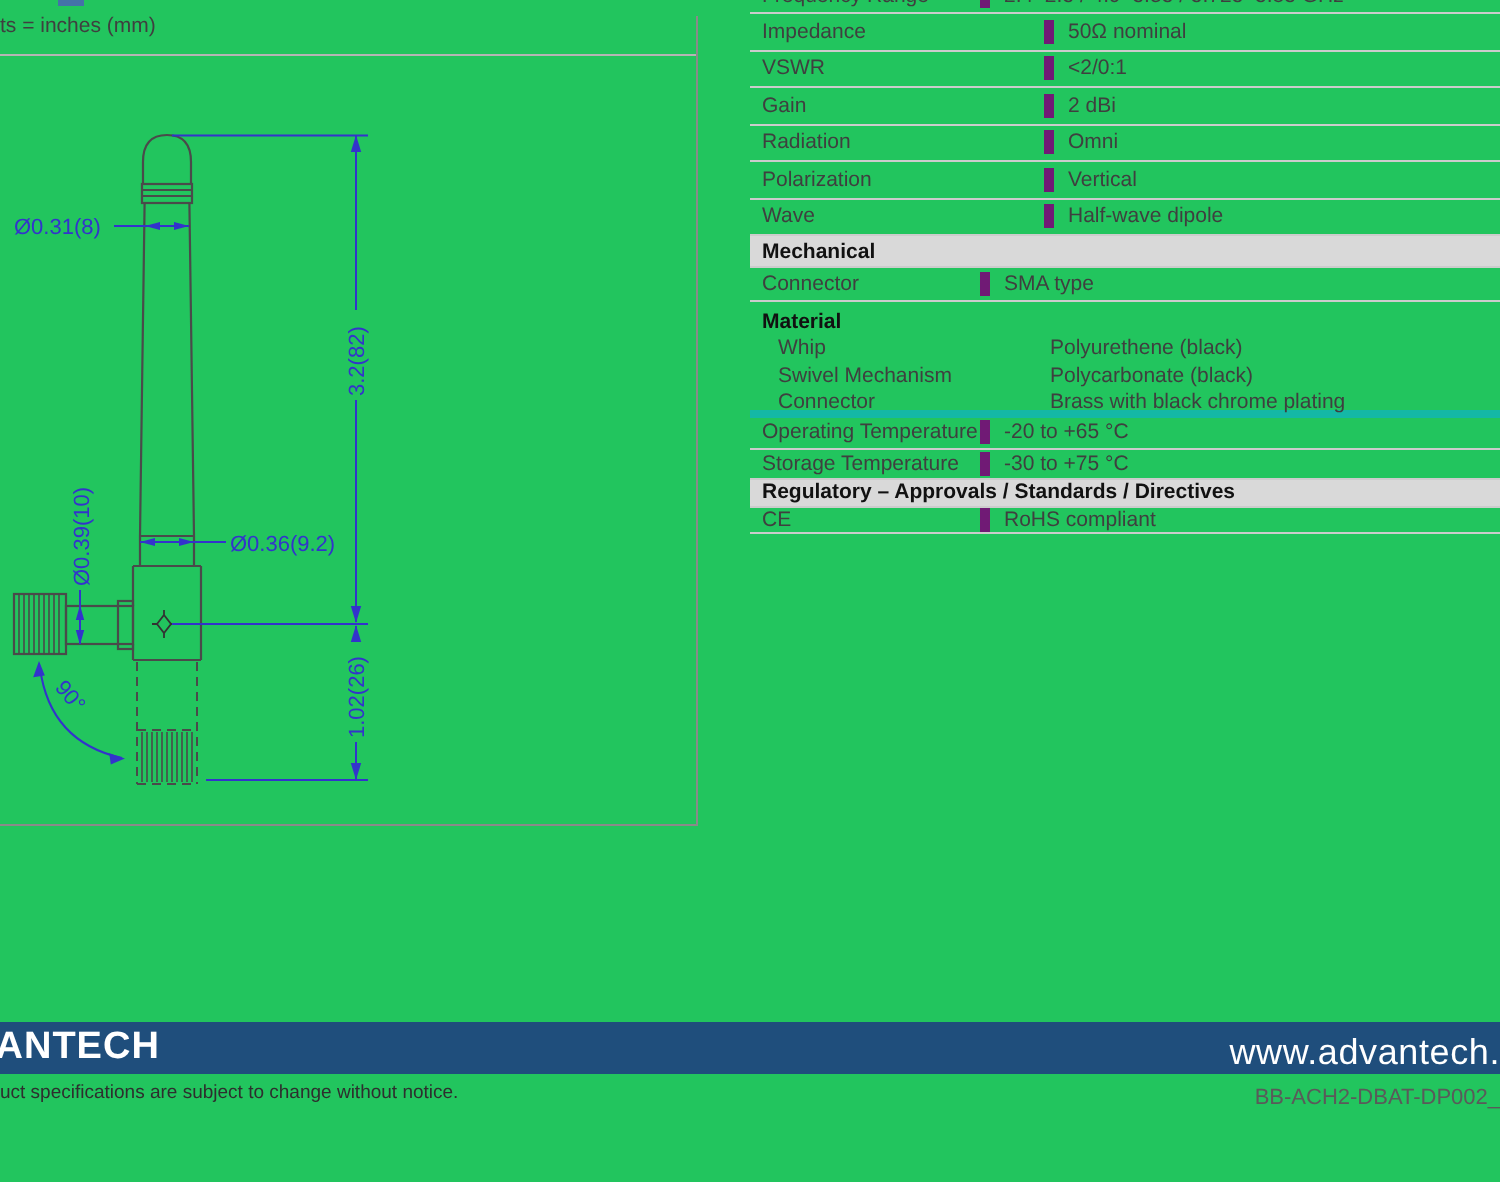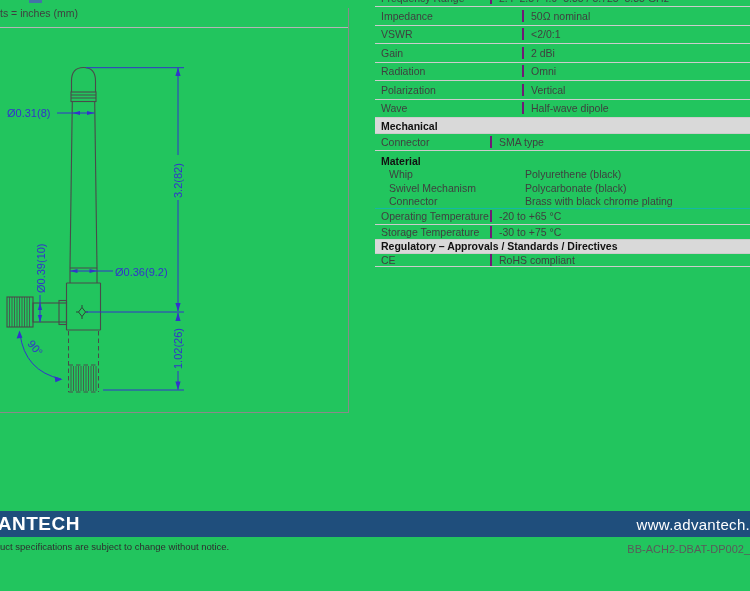--- a/index.html
+++ b/index.html
@@ -15,42 +15,42 @@
   .frame { position:absolute; left:-6px; top:27px; width:355px; height:386px;
            border-top:1px solid #b5b5b5; border-right:1px solid #8a8a8a; border-bottom:1px solid #8a8a8a; }
   .frame-stub { position:absolute; left:348px; top:8px; width:1px; height:20px; background:#8a8a8a; }
   svg.drawing { position:absolute; left:0; top:27px; }
   svg.drawing text { font-family:"Liberation Sans", sans-serif; font-size:11px; fill:#3333cc; }
 
   
   .spec-table { position:absolute; left:375px; top:0; width:375px; font-size:10.5px; color:#3f3f3f; }
   .trow { display:flex; border-bottom:1px solid #ccc; align-items:center; }
   .tl { width:115px; padding-left:6px; flex:none; }
-  .tv { flex:1; border-left:2px solid #701a75; padding-left:7px; }
+  .tv { flex:1; border-left:5px solid #701a75; padding-left:7px; }
   .h-clip { height:7px; overflow:hidden; }
   .h-clip .inner { display:flex; margin-top:-11px; height:18px; align-items:center; width:100%; }
   .h19 { height:18.5px;gap:32px; }
   .h17 { height:17px; }
   .h16 { height:15.5px; }
   .h15 { height:15px; }
   .h13 { height:13px;justify-content:space-between; }
   .sect { height:16px; background:#d9d9d9; display:flex; align-items:center; padding-left:6px;
           font-weight:bold; color:#111; border-bottom:1px solid #ccc; }
   .sect-reg { height:14.5px; }
-  .mat-block { display:flex; height:58px; border-bottom:1px solid #14b8a6; align-items:flex-start; }
+  .mat-block { display:flex; height:58px; border-bottom:4px solid #14b8a6; align-items:flex-start; }
   .mat-left { width:115px; flex:none; padding:4px 0 0 6px; line-height:13.4px; }
   .mat-right { flex:1; padding:4px 0 0 7px; line-height:13.4px;margin-left:28px; }
   .mat-title { font-weight:bold; color:#111; }
   .mat-item-label { padding-left:8px; }
   .mat-spacer { height:13.4px; }
 
   
   .footer-bar { position:absolute; left:0; top:511px; width:750px; height:26px; background:#1f4e7c; overflow:hidden; }
   .logo { position:absolute; left:-14px; top:2px; color:#fff; font-weight:bold; font-size:19px; letter-spacing:0.5px; }
-  .website { position:absolute; right:0; top:5px; color:#fff; font-size:15px; letter-spacing:0.3px; }
+  .website { position:absolute; right:0; top:5px; color:#fff; font-size:18px; letter-spacing:0.3px; }
   .tagline { position:absolute; left:0; top:541px; font-size:9.5px; color:#2e2e2e;text-align:right; }
   .docnum { position:absolute; right:0; top:543px; font-size:11px; color:#5a5a5a; }
 </style>
 </head>
 <body>
 
 <div class="page">
 
   <span class="blue-frag"></span>
 

